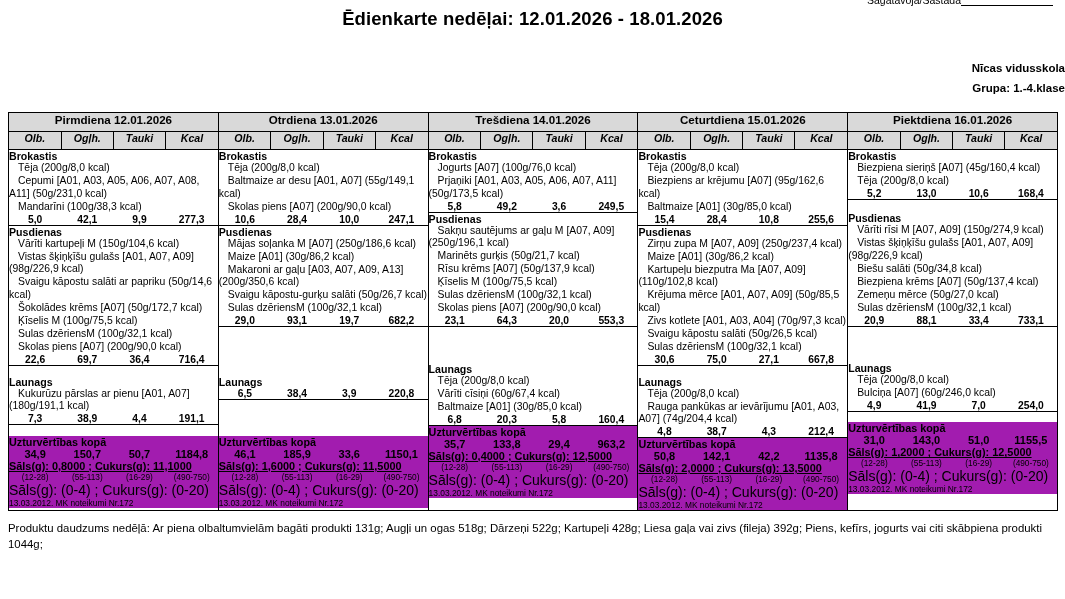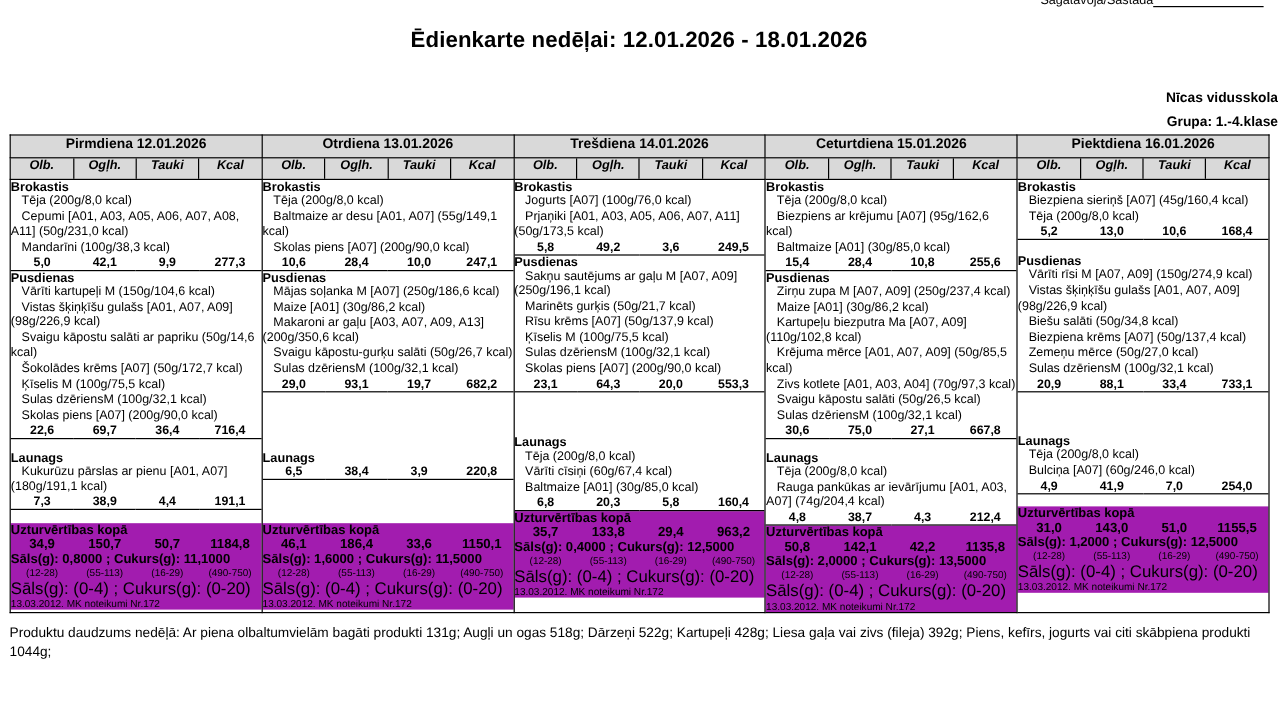--- a/index.html
+++ b/index.html
@@ -33,37 +33,37 @@
     border-bottom: 1px solid #000;
     vertical-align: bottom;
     height: 11px;
   }
 
   
   .doc-title {
     text-align: center;
     font-size: 18.5px;
     font-weight: bold;
-    margin: 16px;
+    margin: 2px;
     padding-top: 6px;
     letter-spacing: 0.1px;
   }
   .school-block {
     margin-top: 28px;
     padding-left: 8px;
     font-size: 11.5px;
     font-weight: bold;
     line-height: 1.75;
     text-align: right;
   }
 
   
   .menu-wrap {
     padding: 0 8px;
-    margin-top: 0;
+    margin-top: 14px;
   }
   table.menu {
     border-collapse: collapse;
     width: 1049px;
     table-layout: fixed;
     border: 1px solid #000;
   }
   table.menu td, table.menu th {
     border: 1px solid #000;
     padding: 0;
@@ -132,20 +132,21 @@
   .totals-nums td {
     font-size: 11px;
     font-weight: bold;
     text-align: center;
     padding: 1px 0 2px;
   }
   .salt-line {
     font-size: 10.9px;
     font-weight: bold;
     padding: 0 0 1px 4px;
+    text-decoration: underline;
   }
   .range-row td {
     font-size: 8.3px;
     text-align: center;
     padding: 0 0 2px;
     font-weight: normal;
   }
   .small-note {
     font-size: 14px;
     padding: 0 0 1px 4px;
@@ -427,21 +428,21 @@
               </table>
     </div>
     <div class="totals-cell">
       <table class="inner">
         <tbody>
                   <tr>
                     <td colspan="4" class="totals-title">Uzturvērtības kopā</td>
                   </tr>
         <tr class="totals-nums">
           <td class="q">46,1</td>
-                    <td class="q">186,4</td>
+                    <td class="q">185,9</td>
                     <td class="q">33,6</td>
                     <td class="q">1150,1</td>
         </tr>
         <tr>
                     <td colspan="4" class="salt-line">Sāls(g): 1,6000 ; Cukurs(g): 11,5000</td>
                   </tr>
         <tr class="range-row">
           <td class="q">(12-28)</td>
                     <td class="q">(55-113)</td>
                     <td class="q">(16-29)</td>

